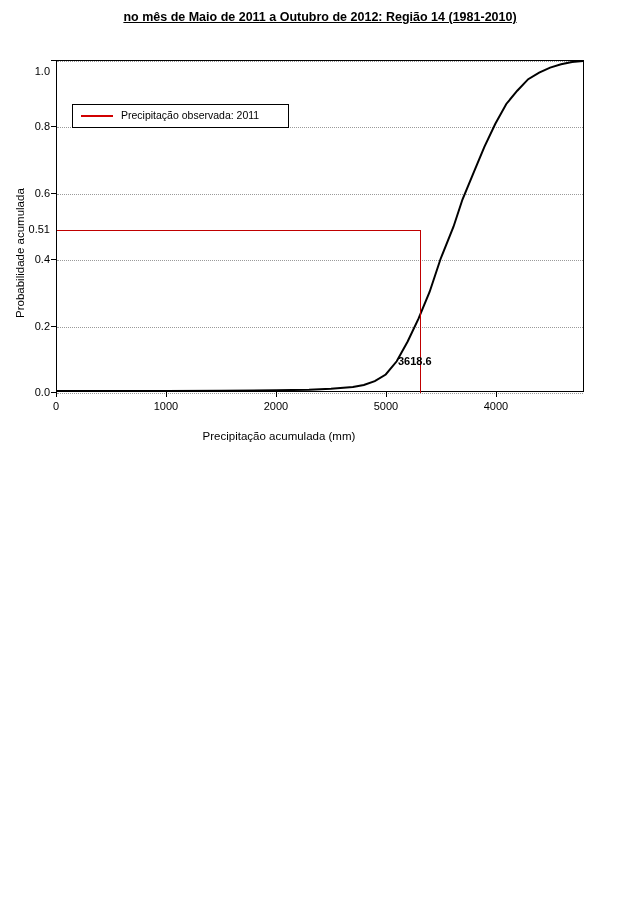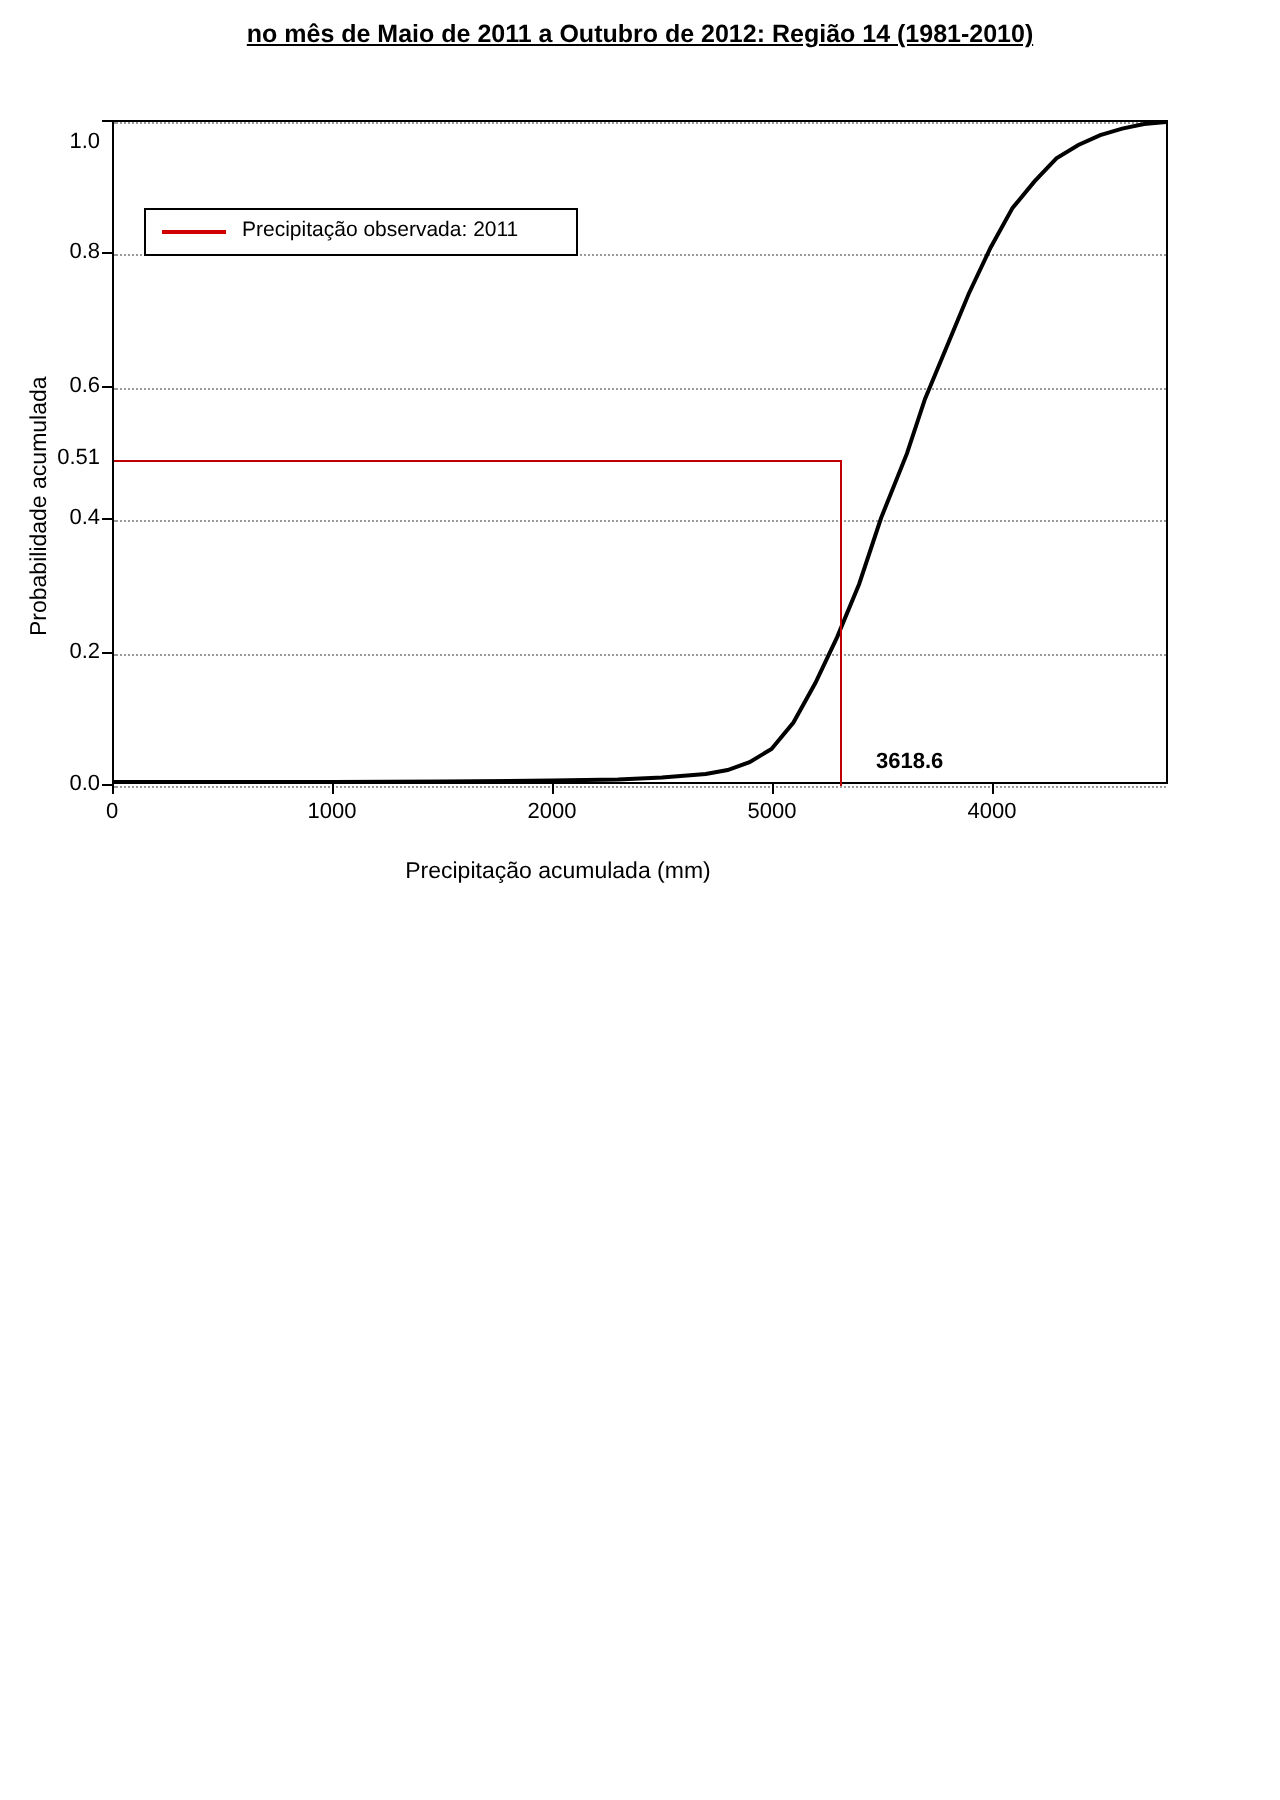--- a/index.html
+++ b/index.html
@@ -119,21 +119,21 @@
   <div class="tick" style="left:276px;top:392px;width:1px;height:5px;"></div>
   <div class="tick" style="left:386px;top:392px;width:1px;height:5px;"></div>
   <div class="tick" style="left:496px;top:392px;width:1px;height:5px;"></div>
 
   <div class="xtick-label" style="left:56px;top:400px;">0</div>
   <div class="xtick-label" style="left:166px;top:400px;">1000</div>
   <div class="xtick-label" style="left:276px;top:400px;">2000</div>
   <div class="xtick-label" style="left:386px;top:400px;">5000</div>
   <div class="xtick-label" style="left:496px;top:400px;">4000</div>
 
-  <div class="annot" style="left:398px;top:375px;margin-left:40px;">3618.6</div>
+  <div class="annot" style="left:398px;top:355px;">3618.6</div>
 
   <div class="axis-title" style="left:0;top:430px;width:558px;text-align:center;">Precipitação acumulada (mm)</div>
   <div class="ylabel" style="left:14px;top:318px;">Probabilidade acumulada</div>
 
   <div class="legend-box" id="legend-top">
     <span class="line"></span>
     <span class="lbl">Precipitação observada: 2011</span>
   </div>
 </div>
 

